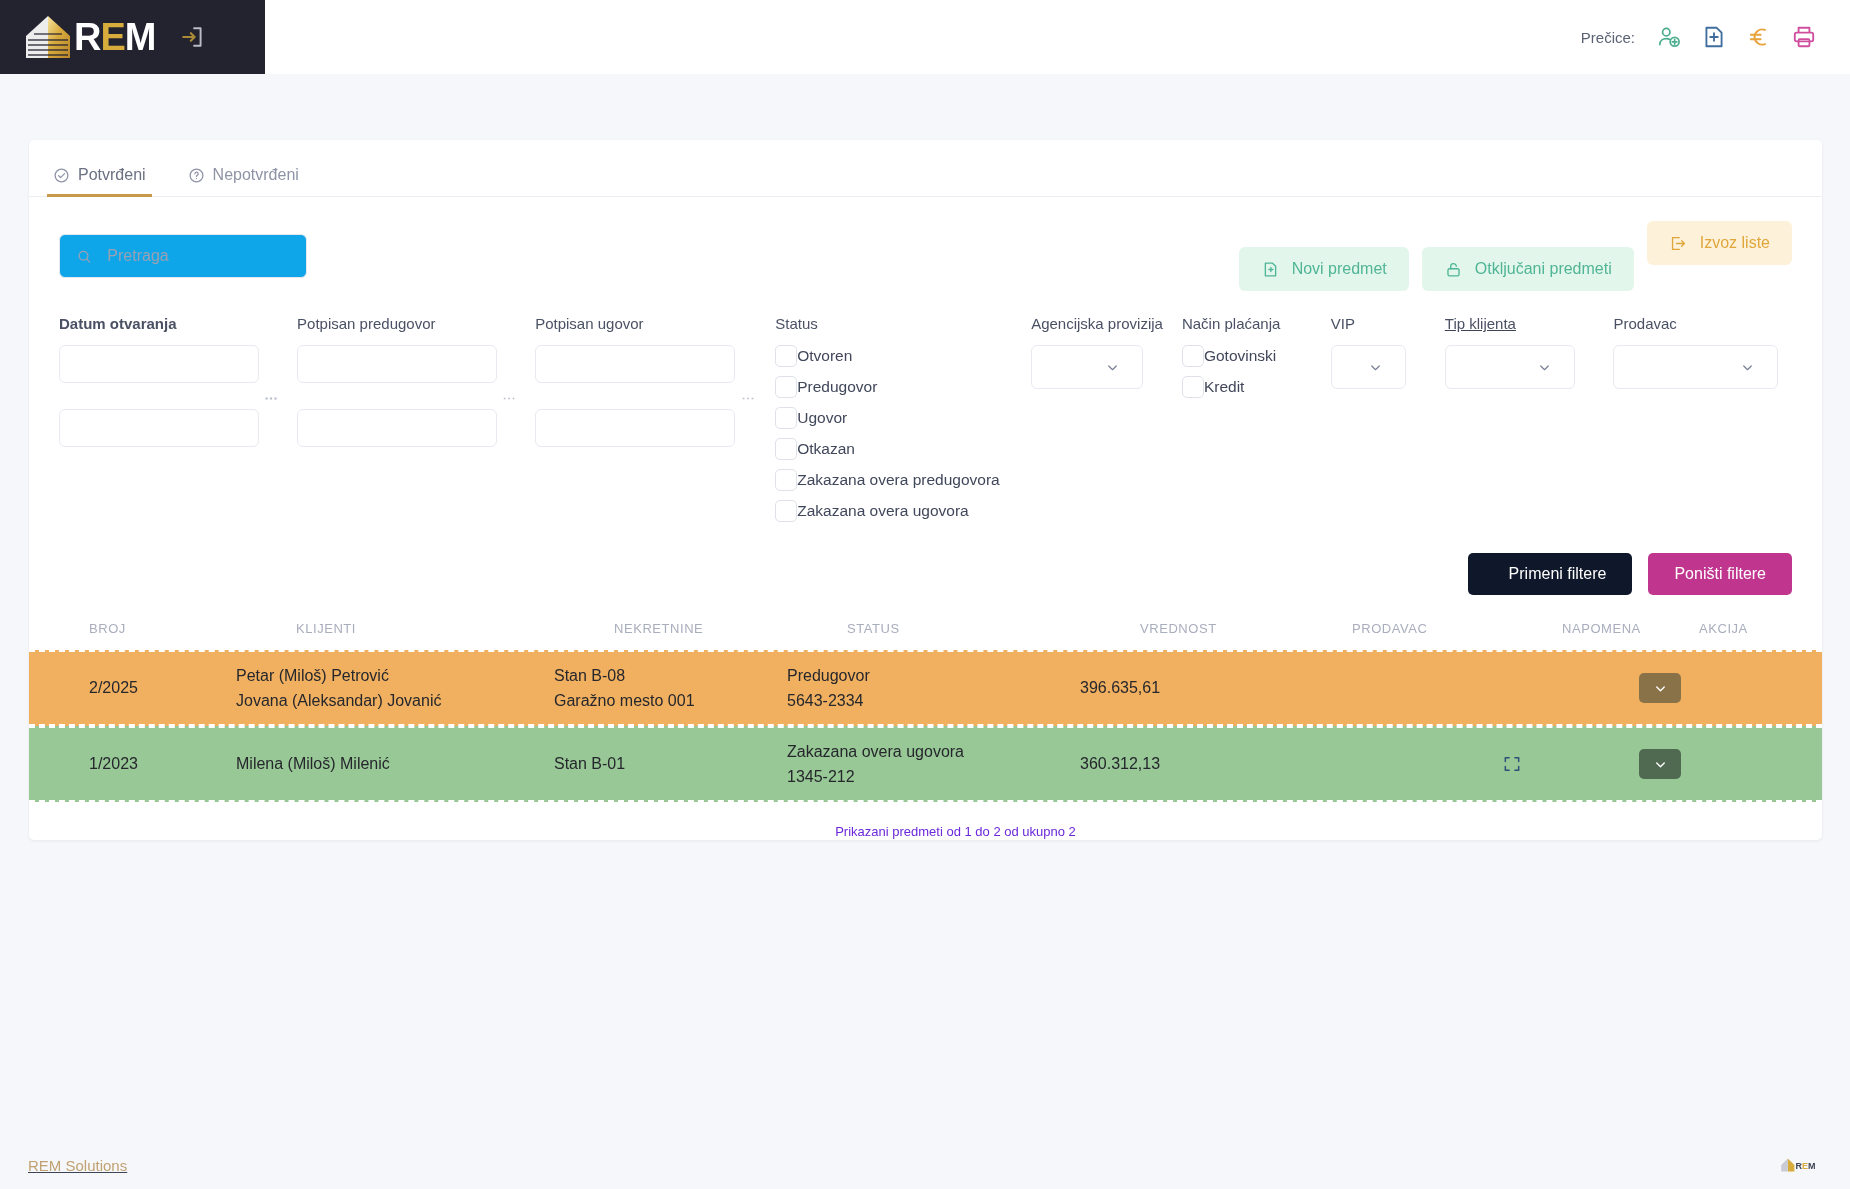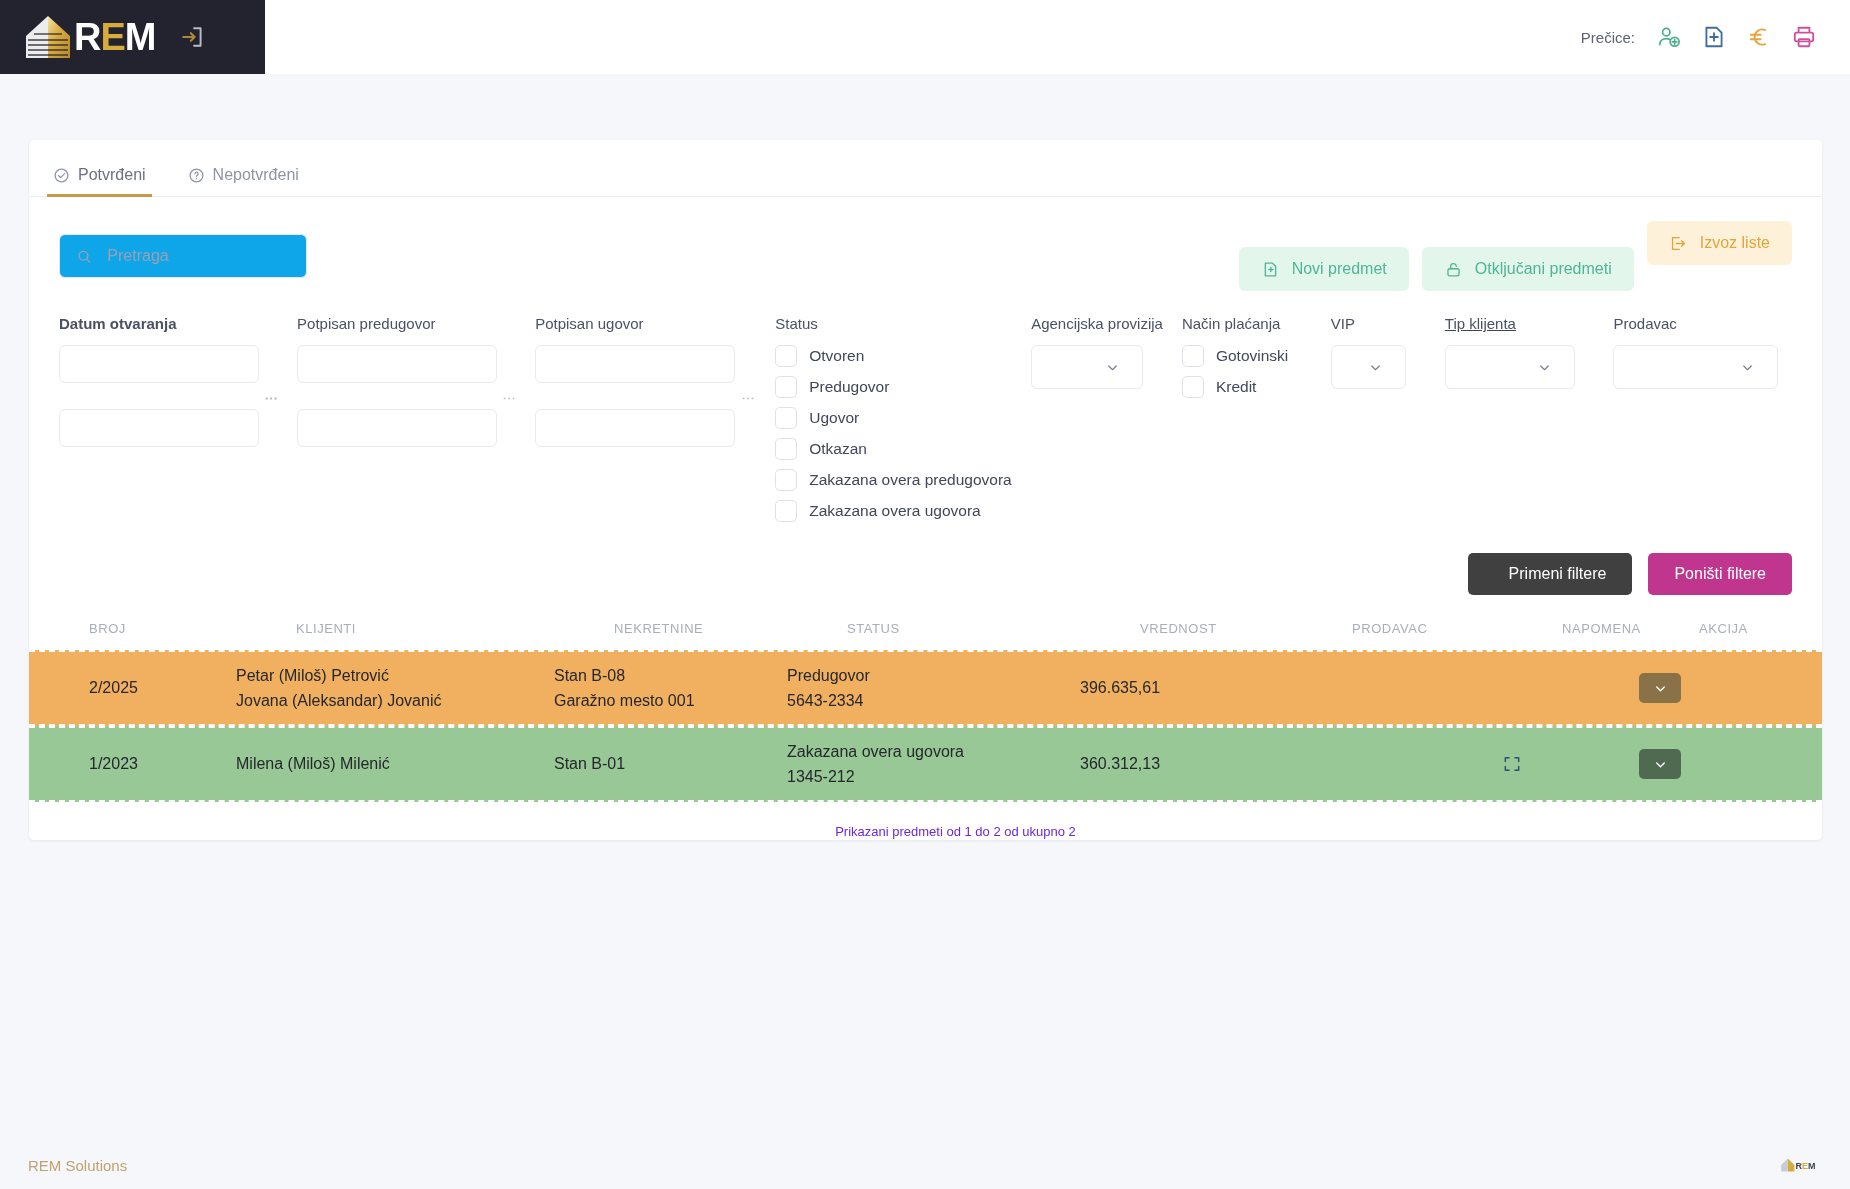--- a/index.html
+++ b/index.html
@@ -66,28 +66,28 @@
   .filters { display:flex; padding:24px 30px 0 30px; }
   .fgroup { display:flex; flex-direction:column; }
   .flabel { font-size:15px; color:#4a5164; margin-bottom:13px; }
   .finput { height:38px; border:1px solid #e8eaf1; border-radius:6px; background:#fff; }
   .dots { text-align:center; color:#b9bdca; font-size:13px; letter-spacing:0; line-height:1;
           padding:9px 0; writing-mode:vertical-rl; margin:0 auto; height:26px; }
   .select {
     height:44px; border:1px solid #e8eaf1; border-radius:6px; background:#fff;
     display:flex; align-items:center; justify-content:flex-end; padding-right:22px;
   }
-  .cbrow { display:flex; align-items:center; gap:12px; margin-bottom:9px; }
+  .cbrow { display:flex; align-items:center; margin-bottom:9px; }
   .cbox { width:22px; height:22px; border:1px solid #dfe2ea; border-radius:5px; background:#fff; flex:none; }
   .cblabel { font-size:15.5px; color:#40475a; }
 
   .filter-actions { display:flex; justify-content:flex-end; gap:16px; padding:22px 30px 0 30px; }
   .fbtn { height:42px; border-radius:5px; border:none; color:#fff; font-size:16px; padding:0 26px; cursor:pointer;
           font-family:"Liberation Sans", sans-serif; }
-  .fbtn.apply { background:#404040;padding-left:41px; }
+  .fbtn.apply { background:#0f172a;padding-left:41px; }
   .fbtn.reset { background:#c0368f; }
 
   
   .table { margin-top:26px; }
   .thead { display:flex; padding:0 0 0 60px; }
   .th { font-size:13px; letter-spacing:.55px; color:#a9aebd; text-transform:uppercase; padding-bottom:14px; }
   .trow { display:flex; align-items:center; padding-left:60px; min-height:76px;
           border-top:2px dashed #ffffff; border-bottom:2px dashed #ffffff; }
   .trow.orange { background:#f0b060; }
   .trow.green  { background:#97c896; }
@@ -104,21 +104,21 @@
   .c-akci   { width:auto; }
   .act-btn { width:42px; height:30px; border-radius:5px; display:flex; align-items:center; justify-content:center; cursor:pointer; }
   .act-btn.o { background:#8a7248; }
   .act-btn.g { background:#4f6a50; }
 
   .table-footer { font-size:13px; color:#6d28d9; padding:22px 0 0 60px;text-align:center; }
 
   
   .pfooter { position:absolute; left:0; bottom:0; width:1850px; height:48px;
              display:flex; align-items:center; justify-content:space-between;
-             padding:0 28px; }
+             padding:0 28px;text-decoration:underline; }
   .pfooter .ftxt { font-size:15px; color:#c1a171; }
   .footer-mark { width:42px; height:26px; }
 </style>
 </head>
 <body>
 
 <div class="topbar">
   <div class="brand">
     <div class="brand-logo">
       <svg class="brand-mark" viewBox="0 0 52 46">

